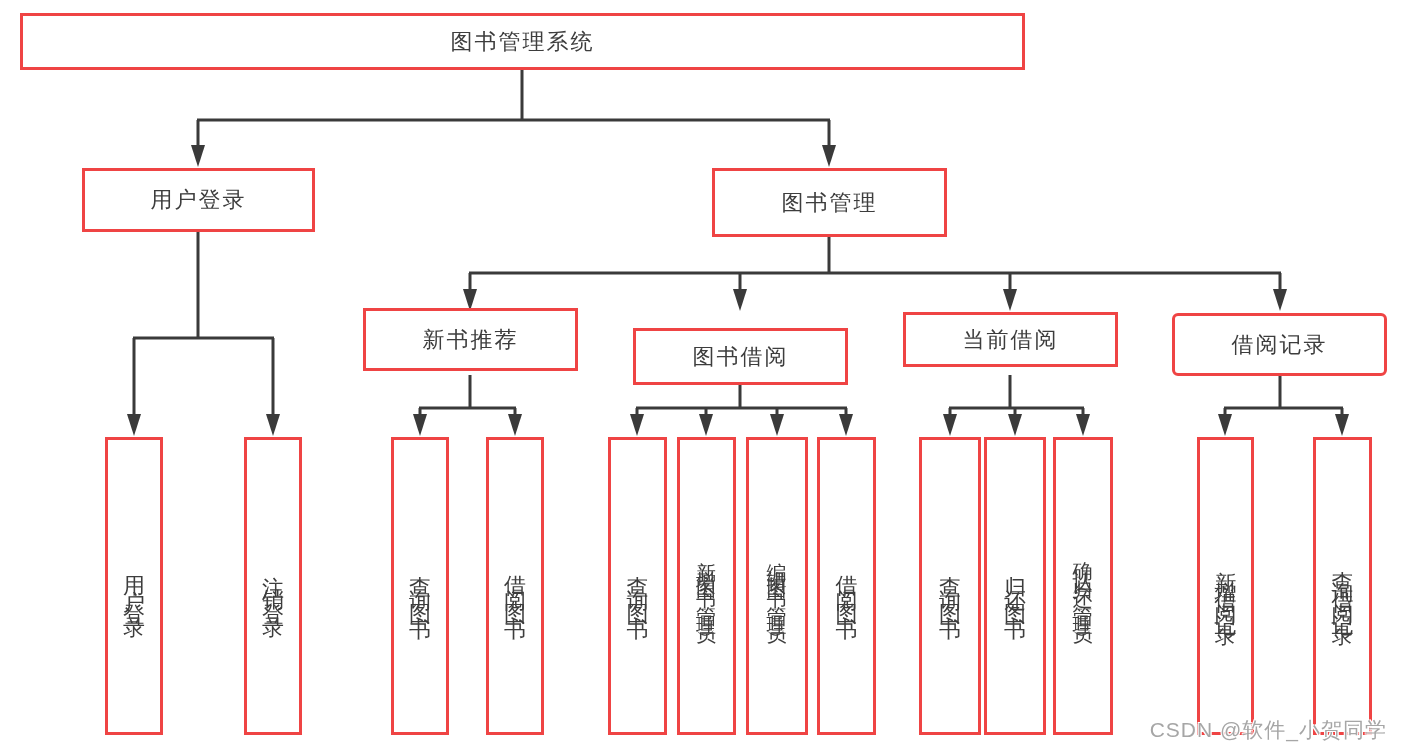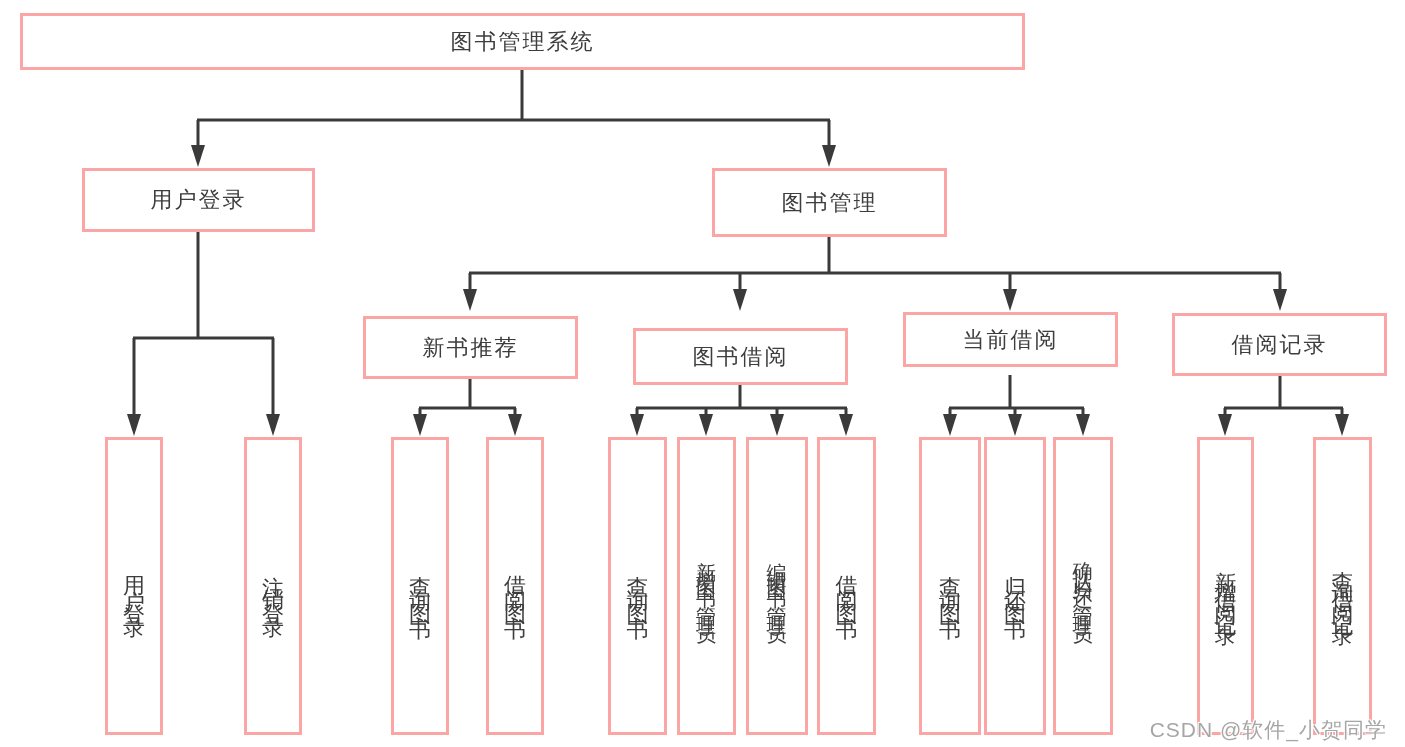--- a/index.html
+++ b/index.html
@@ -2,21 +2,21 @@
 <html><head>
 <meta charset="utf-8">
 <style>
   html,body{margin:0;padding:0;background:#fff;}
   .canvas{
     position:relative;width:1405px;height:747px;background:#ffffff;overflow:hidden;
     font-family:"Liberation Sans","DejaVu Sans",sans-serif;color:#3d3d3d;
   }
   .connectors{position:absolute;left:0;top:0;}
   .node{
-    position:absolute;box-sizing:border-box;border:3px solid #fca5a5;background:#fff;
+    position:absolute;box-sizing:border-box;border:3px solid #ef4444;background:#fff;
     display:flex;align-items:center;justify-content:center;
     font-size:22px;letter-spacing:2px;color:#3d3d3d;
   }
   .leaf{top:437px;height:298px;}
   .leaf .vtext{
     writing-mode:vertical-rl;text-orientation:upright;
     font-size:22px;letter-spacing:14px;line-height:1;white-space:nowrap;
   }
   .leaf.med .vtext{font-size:22px;letter-spacing:11px;}
   .leaf.long .vtext{font-size:20px;letter-spacing:9px;}
@@ -63,24 +63,24 @@
       <polygon points="1218,414 1232,414 1225,436"></polygon>
       <polygon points="1335,414 1349,414 1342,436"></polygon>
     </g>
   </svg>
 
   <div class="node" style="left:20px;top:13px;width:1005px;height:57px;">图书管理系统</div>
 
   <div class="node" style="left:82px;top:168px;width:233px;height:64px;">用户登录</div>
   <div class="node" style="left:712px;top:168px;width:235px;height:69px;">图书管理</div>
 
-  <div class="node" style="left:363px;top:316px;width:215px;height:63px;">新书推荐</div>
+  <div class="node" style="left:363px;top:308px;width:215px;height:63px;">新书推荐</div>
   <div class="node" style="left:633px;top:328px;width:215px;height:57px;">图书借阅</div>
   <div class="node" style="left:903px;top:312px;width:215px;height:55px;">当前借阅</div>
-  <div class="node" style="left:1172px;top:313px;width:215px;height:63px;">借阅记录</div>
+  <div class="node" style="left:1172px;top:313px;width:215px;height:63px;border-radius:6px;">借阅记录</div>
 
   <div class="node leaf" style="left:105px;width:58px;">
     <span class="vtext">用户登录</span>
   </div>
   <div class="node leaf" style="left:244px;width:58px;">
     <span class="vtext">注销登录</span>
   </div>
 
   <div class="node leaf" style="left:391px;width:58px;">
     <span class="vtext">查询图书</span>

